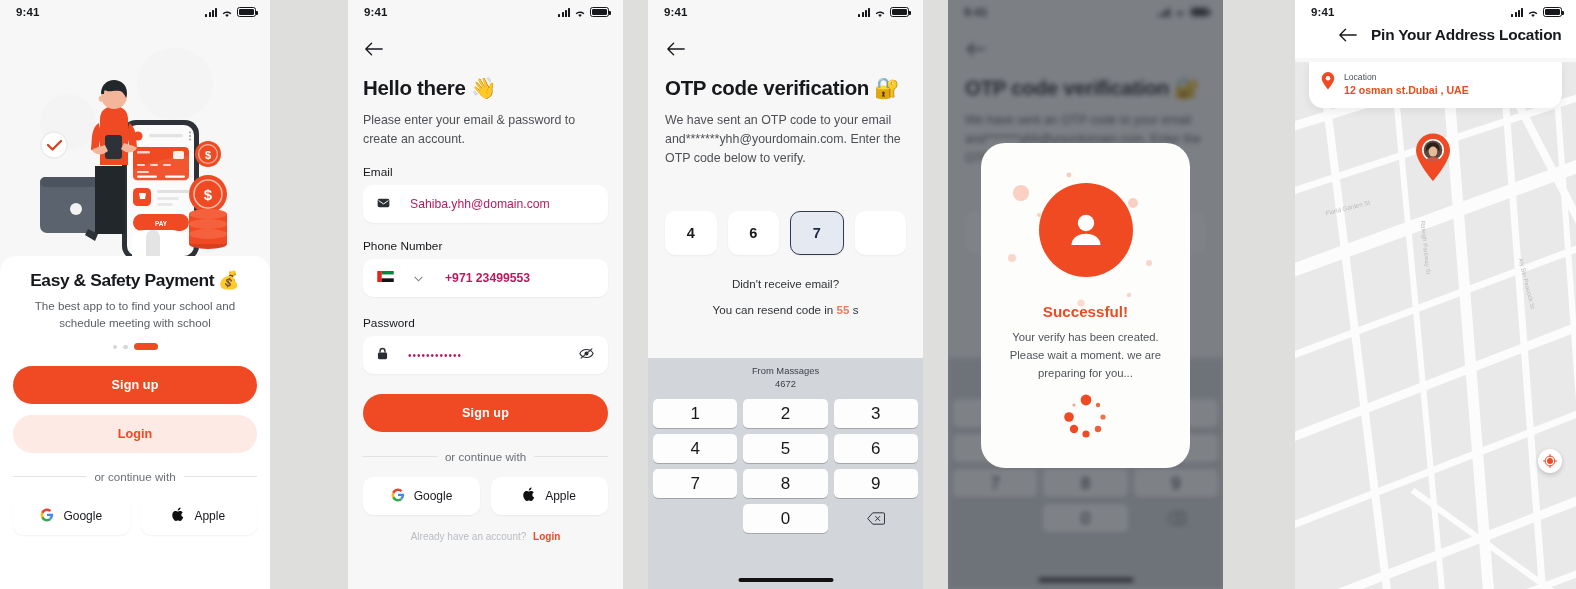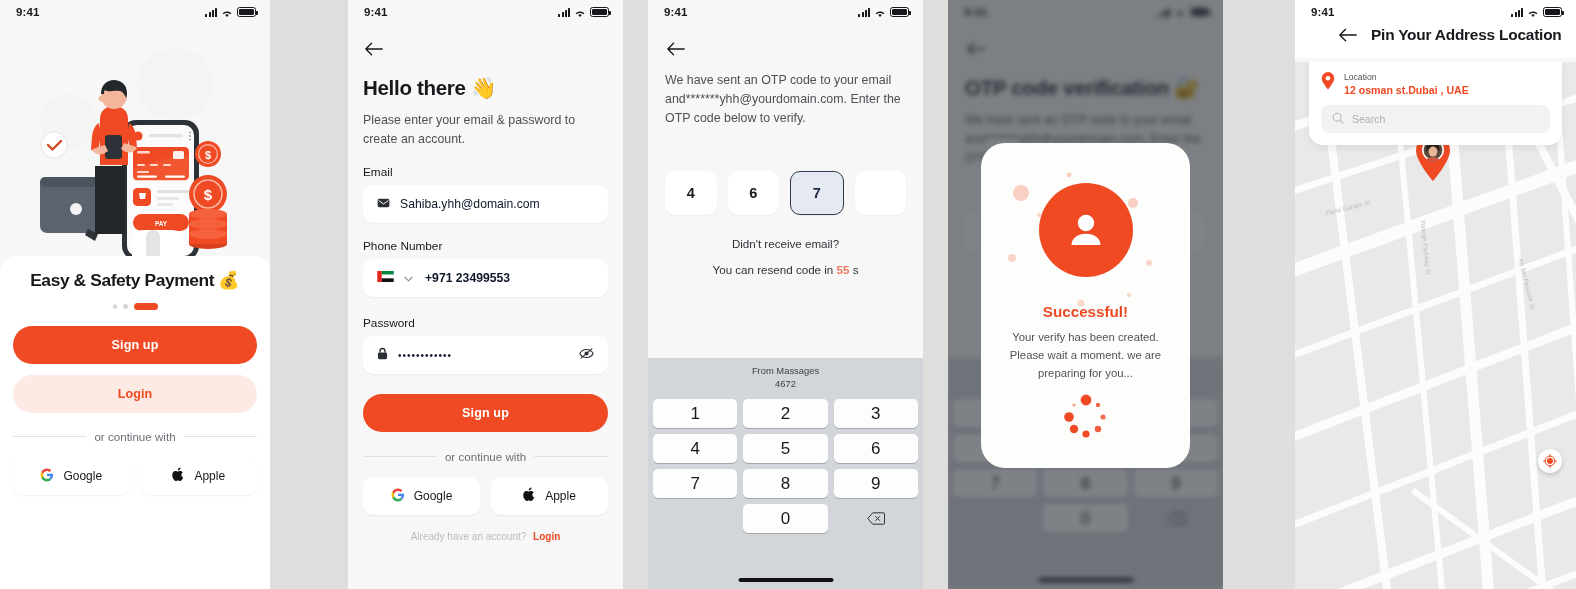--- a/index.html
+++ b/index.html
@@ -51,23 +51,23 @@
   .backarrow {
     width: 22px; height: 22px; display: flex; align-items: center; justify-content: center;
     color: #16181c;
   }
   .title-lg { font-size: 20.5px; font-weight: bold; color: #16181c; letter-spacing: -.3px; }
   .sub { font-size: 12.4px; color: #4d5055; line-height: 1.55; }
   .flabel { font-size: 11.8px; color: #16181c; font-weight: 500; margin-bottom: 6px; }
 
   .field {
     background: #fff; border-radius: 10px; height: 38px;
-    display: flex; align-items: center; gap: 10px; padding: 0 14px;
+    display: flex; align-items: center; gap: 20px; padding: 0 14px;
     box-shadow: 0 1px 2px rgba(0,0,0,.05);
-    font-size: 12.2px; color: #0f172a;
+    font-size: 12.2px; color: #be185d;
   }
 
   .btn-primary {
     background: #ef4a23; color: #fff; border-radius: 26px; height: 38px;
     display: flex; align-items: center; justify-content: center;
     font-size: 12.6px; font-weight: 600; letter-spacing: .1px;
   }
   .btn-soft {
     background: #fdeae5; color: #ef4a23; border-radius: 26px; height: 38px;
     display: flex; align-items: center; justify-content: center;
@@ -271,20 +271,21 @@
         <circle cx="208" cy="130" r="9.4" fill="none" stroke="#fbb7a3" stroke-width="1.3"></circle>
         <text x="208" y="135" font-size="11" font-family="Liberation Sans, sans-serif" font-weight="bold" fill="#fff" text-anchor="middle">$</text>
 
         <path d="M132 216c0-6 5-10 12-10h28c7 0 12 4 12 10v16h-52z" fill="#fff"></path>
         <path d="M146 214c0-5 3-8 7-8s7 3 7 8v18h-14z" fill="#e4e4e4"></path>
       </svg>
     </div>
 
     <div class="s1-bottom">
       <div class="s1-h">Easy &amp; Safety Payment 💰</div>
+      <div class="s1-p">The best app to to find your school and schedule  meeting with school</div>
       <div class="dots">
         <span></span>
         <span></span>
         <span class="active"></span>
       </div>
       <div class="btn-primary" style="margin-top:16px">Sign up</div>
       <div class="btn-soft" style="margin-top:11px">Login</div>
       <div class="or-row" style="margin-top:17px">
         <span class="line"></span>
         <span class="lbl">or continue with</span>
@@ -458,20 +459,21 @@
           </span>
       </span>
     </div>
 
     <div style="padding: 14px 17px 0;">
       <div class="backarrow">
         <svg width="18" height="14" viewBox="0 0 22 16">
             <path d="M8 1 1 8l7 7M1 8h20" stroke="#16181c" stroke-width="1.6" fill="none" stroke-linecap="round" stroke-linejoin="round"></path>
           </svg>
       </div>
+      <div class="title-lg" style="margin-top:16px">OTP code verification 🔐</div>
       <div class="sub" style="margin-top:11px">We have sent an OTP code to your email and*******yhh@yourdomain.com. Enter the OTP code below to verify.</div>
 
       <div class="otp-row" style="margin-top:42px">
         <div class="otp-box">4</div>
         <div class="otp-box">6</div>
         <div class="otp-box active">7</div>
         <div class="otp-box"></div>
       </div>
 
       <div style="text-align:center;margin-top:22px;font-size:11.6px;color:#2f3338">Didn't receive email?</div>
@@ -688,29 +690,20 @@
             <svg width="14" height="18" viewBox="0 0 14 18">
                 <path d="M7 17.5S13.3 9.8 13.3 6.4A6.3 6.3 0 1 0 .7 6.4C.7 9.8 7 17.5 7 17.5z" fill="#ef4a23"></path>
                 <circle cx="7" cy="6.3" r="2.3" fill="#fff"></circle>
               </svg>
           </span>
           <span>
             <div class="loc-lbl">Location</div>
             <div class="loc-val">12 osman st.Dubai , UAE</div>
           </span>
         </div>
-        <div class="srch">
-          <span>
-            <svg width="12" height="12" viewBox="0 0 14 14">
-                <circle cx="6" cy="6" r="4.6" fill="none" stroke="#b6babf" stroke-width="1.3"></circle>
-                <path d="M9.4 9.4 13 13" stroke="#b6babf" stroke-width="1.3" stroke-linecap="round"></path>
-              </svg>
-          </span>
-          <span>Search</span>
-        </div>
       </div>
 
       <div class="locate-btn">
         <svg width="14" height="14" viewBox="0 0 16 16">
             <circle cx="8" cy="8" r="3.4" fill="#ef4a23"></circle>
             <circle cx="8" cy="8" r="5.6" fill="none" stroke="#ef4a23" stroke-width="1.1"></circle>
             <path d="M8 .6v2.4M8 13v2.4M.6 8H3M13 8h2.4" stroke="#ef4a23" stroke-width="1.2" stroke-linecap="round"></path>
           </svg>
       </div>
 

